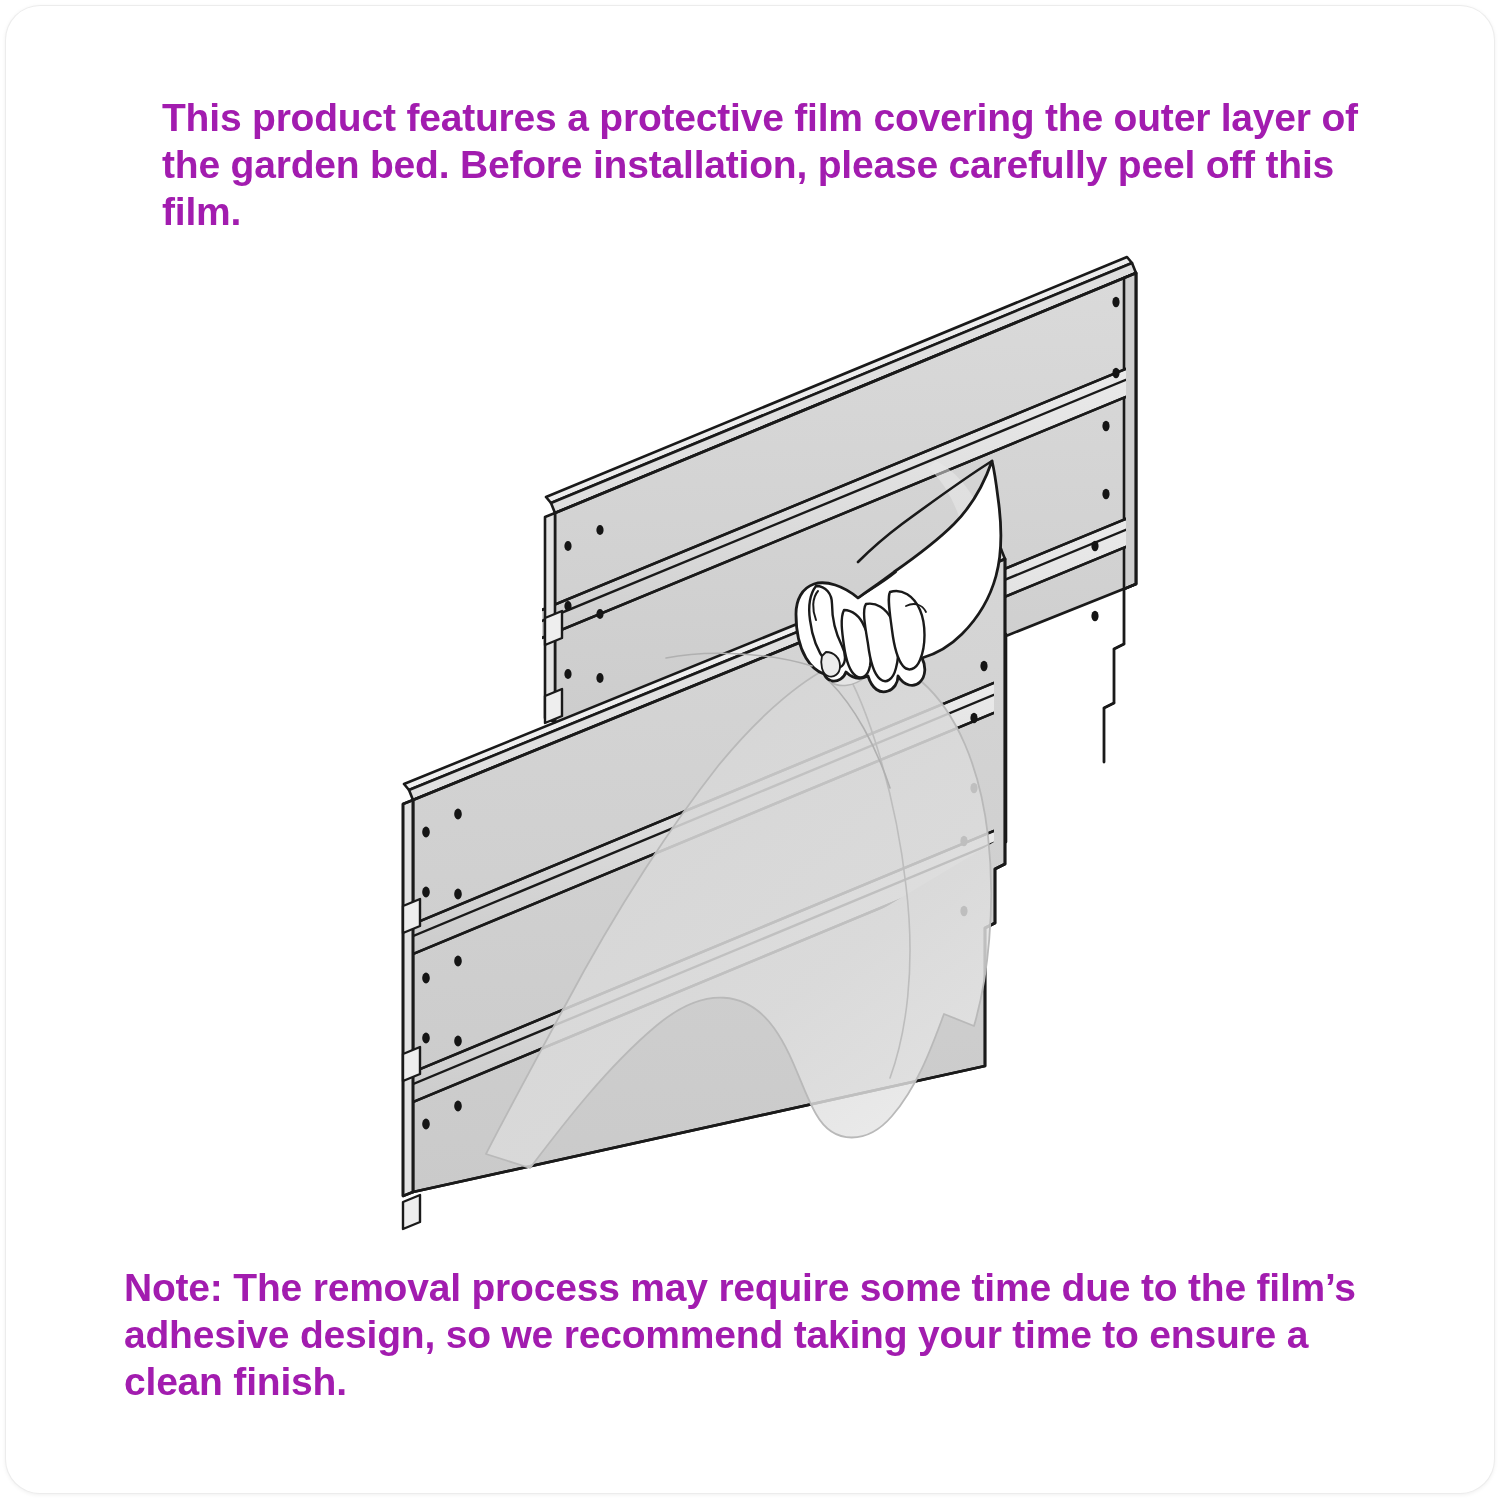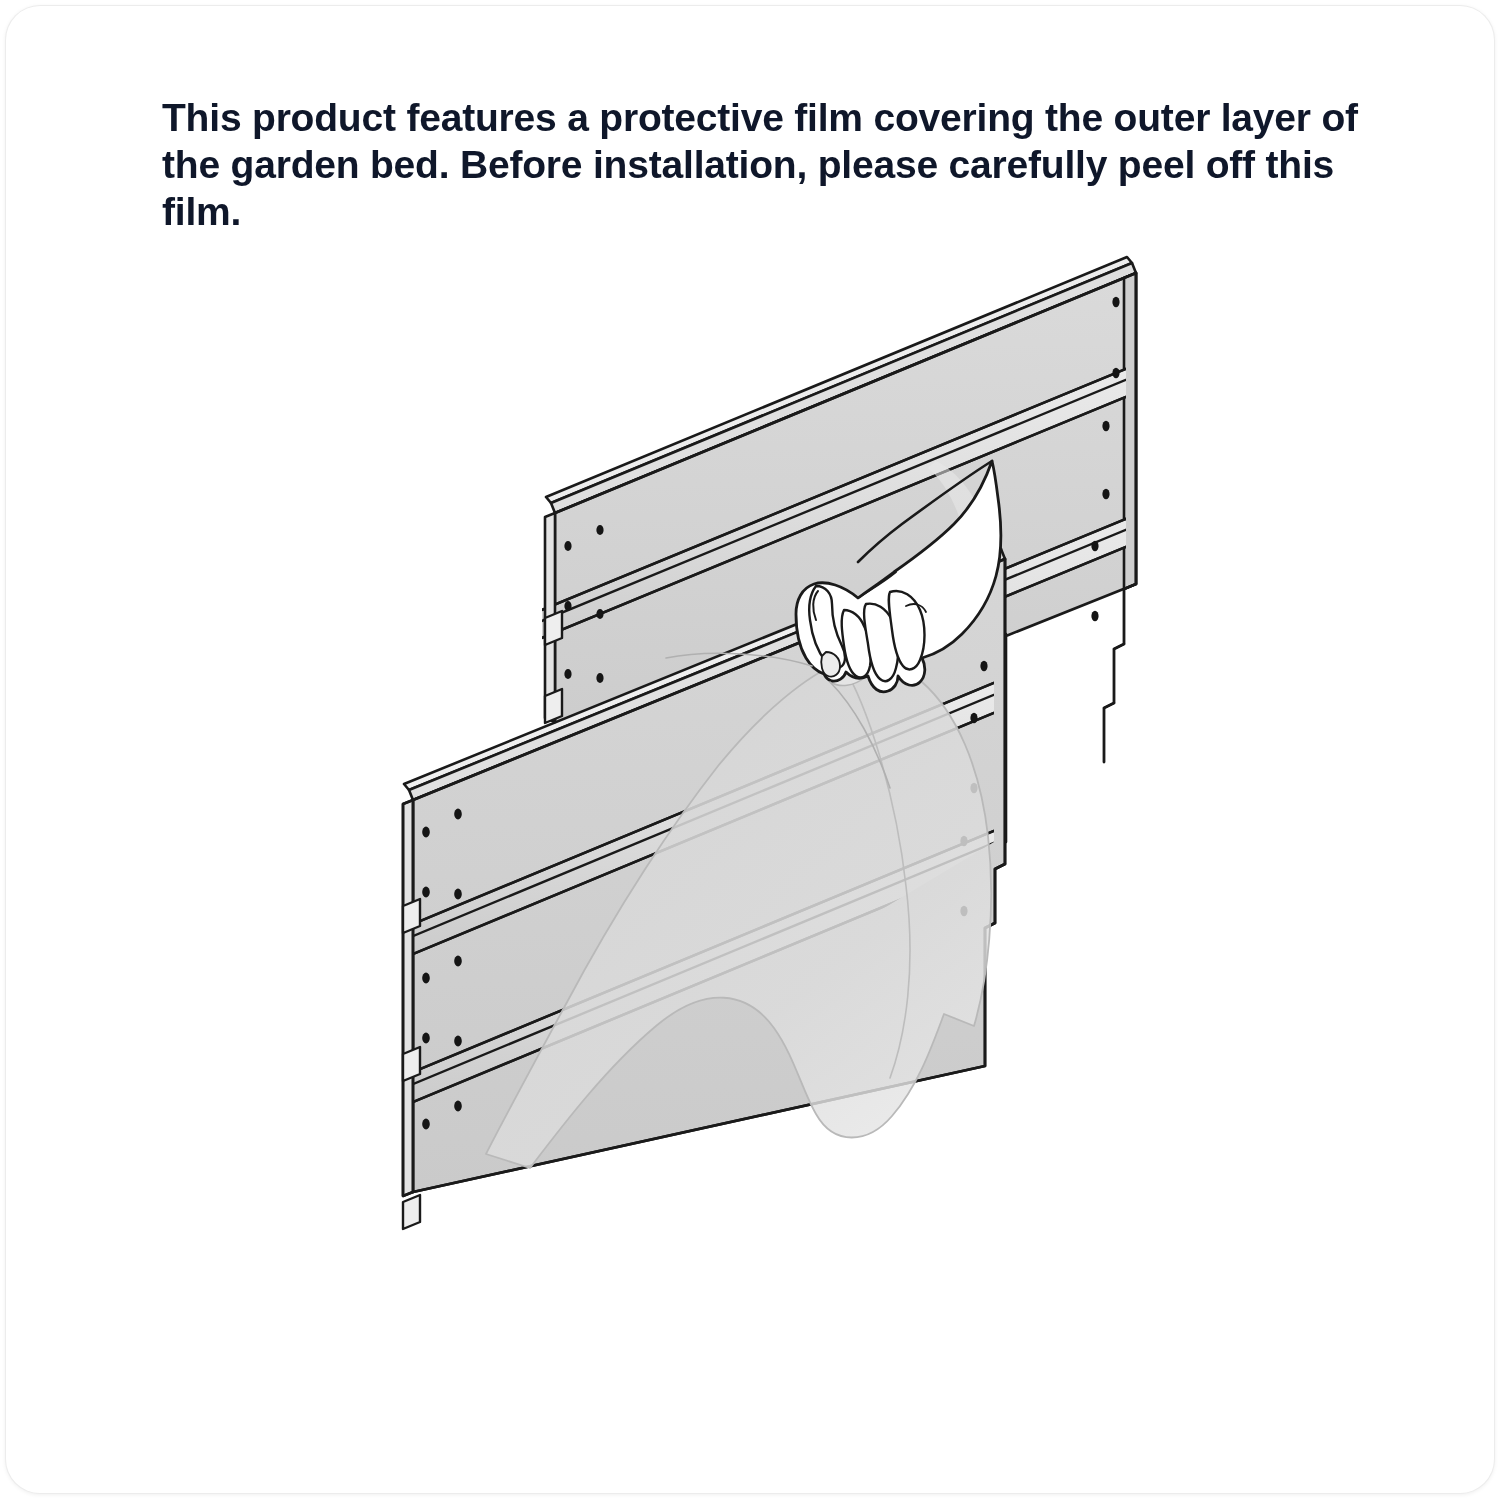--- a/index.html
+++ b/index.html
@@ -24,21 +24,21 @@
     top: 6px;
     width: 1488px;
     height: 1487px;
     background: #ffffff;
     border-radius: 34px;
     box-shadow: 0 0 0 1px #ececec, 0 1px 5px rgba(0,0,0,0.09);
     overflow: hidden;
   }
   .headline {
     position: absolute;
-    color: #0f172a;
+    color: #a21caf;
     font-family: "Liberation Sans Narrow", "Liberation Sans", sans-serif;
     font-weight: bold;
     letter-spacing: -0.2px;
     white-space: pre-line;
   }
   #top-text {
     left: 156px;
     top: 88px;
     width: 1210px;
     font-size: 39px;
@@ -320,15 +320,16 @@
 
           <path fill="none" stroke="#1a1a1a" stroke-width="2.6" d="M986,455 C 962,470 930,493 896,518 C 876,533 862,546 852,556"></path>
         </g>
 
         <path fill="none" stroke="#b0b0b0" stroke-width="1.6" d="M660,652 C 700,644 760,646 806,660"></path>
         <path fill="none" stroke="#b0b0b0" stroke-width="1.6" d="M824,676 C 848,700 870,740 884,782"></path>
 
       </g>
     </svg>
 
+    <div id="bottom-text" class="headline">Note: The removal process may require some time due to the film’s adhesive design, so we recommend taking your time to ensure a clean finish.</div>
 
   </div>
 </div>
 
 </body></html>

